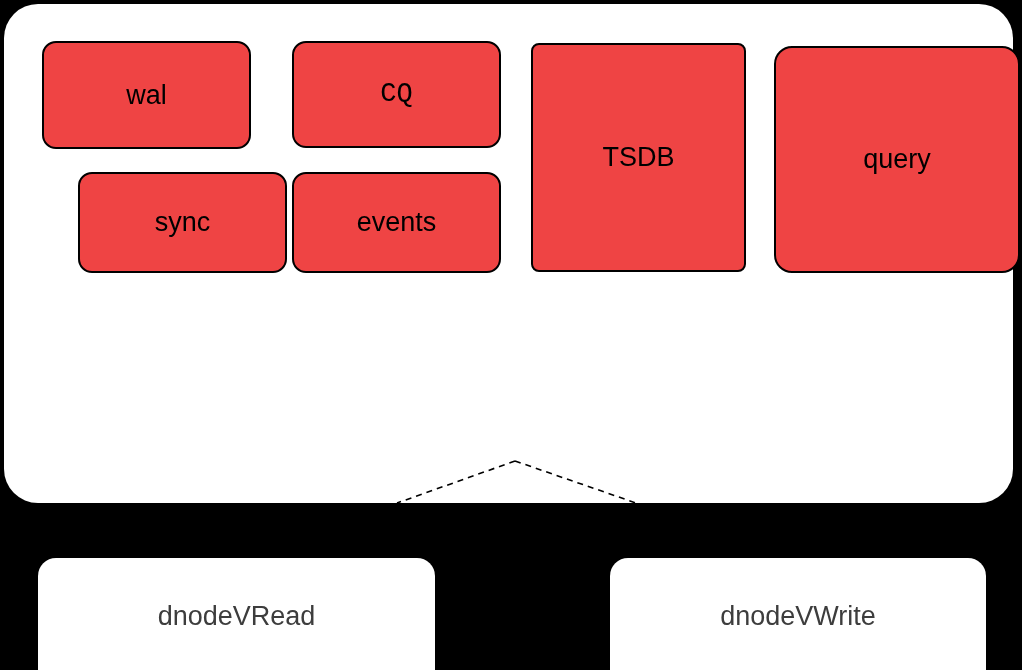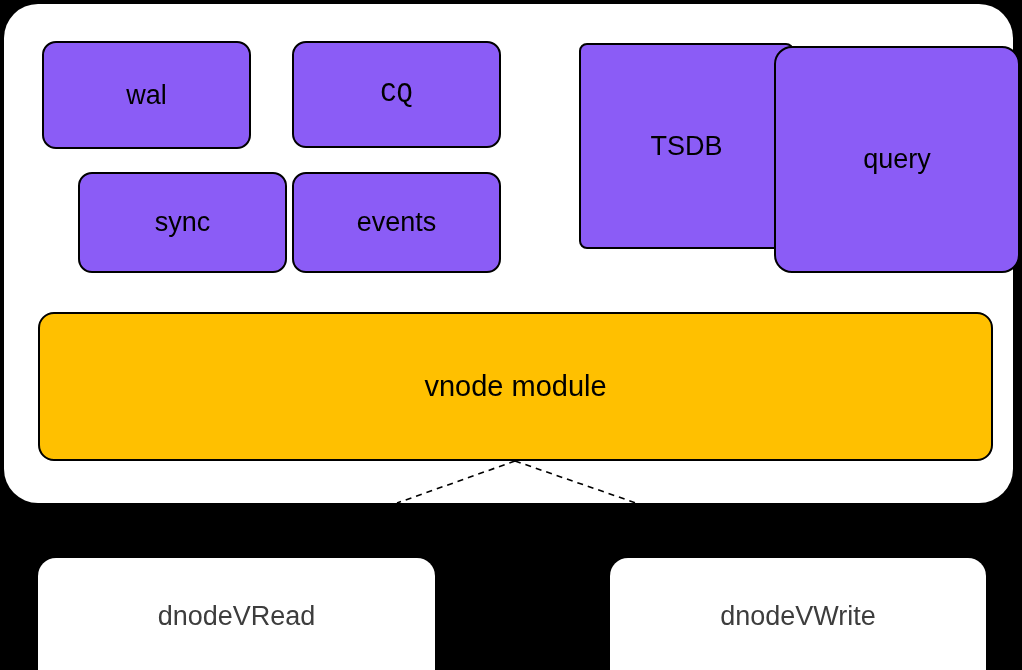--- a/index.html
+++ b/index.html
@@ -30,39 +30,39 @@
     width: 1009px;
     height: 499px;
     background: #ffffff;
     border-radius: 34px;
     box-sizing: border-box;
   }
 
   
   .module-box {
     position: absolute;
-    background: #8b5cf6;
+    background: #ef4444;
     border: 2px solid #000000;
     border-radius: 14px;
     box-sizing: border-box;
     display: flex;
     align-items: center;
     justify-content: center;
     color: #000000;
     font-size: 27px;
     font-family: "Liberation Sans", sans-serif;
     font-weight: 400;
     line-height: 1;
   }
 
   .box-wal    { left: 42px;  top: 41px;  width: 209px; height: 108px; }
   .box-cq     { left: 292px; top: 41px;  width: 209px; height: 107px; font-family: Liberation Mono, monospace; }
   .box-sync   { left: 42px;  top: 172px; width: 209px; height: 101px; margin-left: 36px; }
   .box-events { left: 292px; top: 172px; width: 209px; height: 101px; }
-  .box-tsdb   { left: 531px; top: 43px;  width: 215px; height: 206px; border-radius: 8px; margin-left: 48px; }
+  .box-tsdb   { left: 531px; top: 43px;  width: 215px; height: 229px; border-radius: 8px; }
   .box-query  { left: 774px; top: 46px;  width: 246px; height: 227px; border-radius: 18px; }
 
   
   .vnode-module-bar {
     position: absolute;
     left: 38px;
     top: 312px;
     width: 955px;
     height: 149px;
     background: #ffc000;
@@ -141,23 +141,20 @@
   </div>
 
   <div class="module-box box-tsdb">
     <span>TSDB</span>
   </div>
 
   <div class="module-box box-query">
     <span>query</span>
   </div>
 
-  <div class="vnode-module-bar">
-    <span>vnode module</span>
-  </div>
 
   <div class="dnode-box box-dnodevread">
     <span class="dnode-label">dnodeVRead</span>
   </div>
 
   <div class="dnode-box box-dnodevwrite">
     <span class="dnode-label">dnodeVWrite</span>
   </div>
 
 </div>

